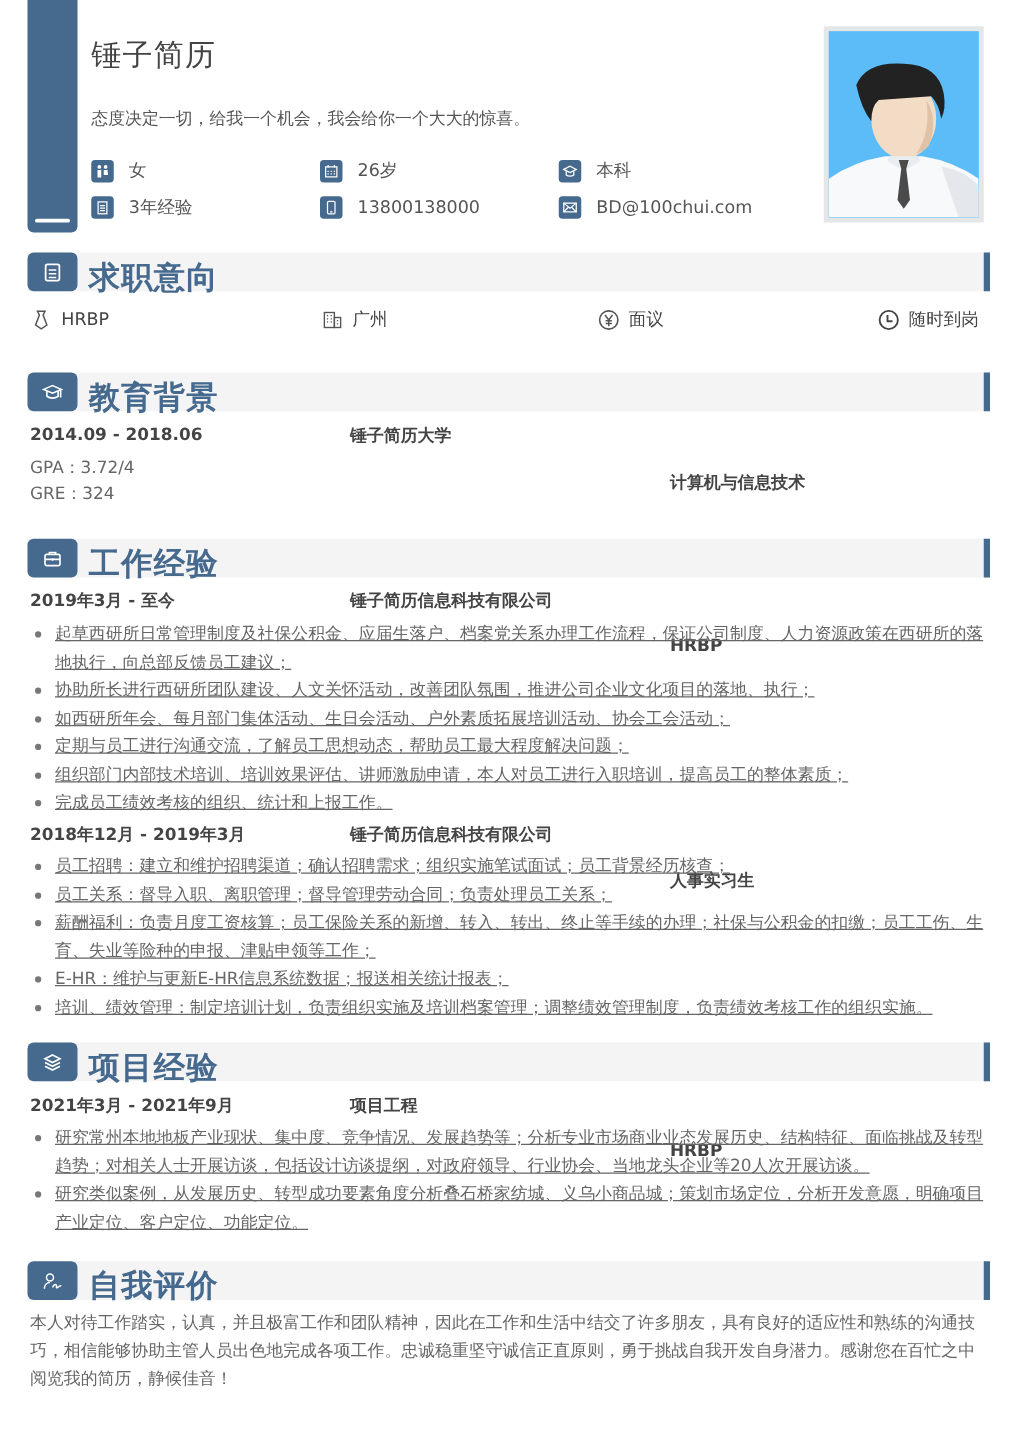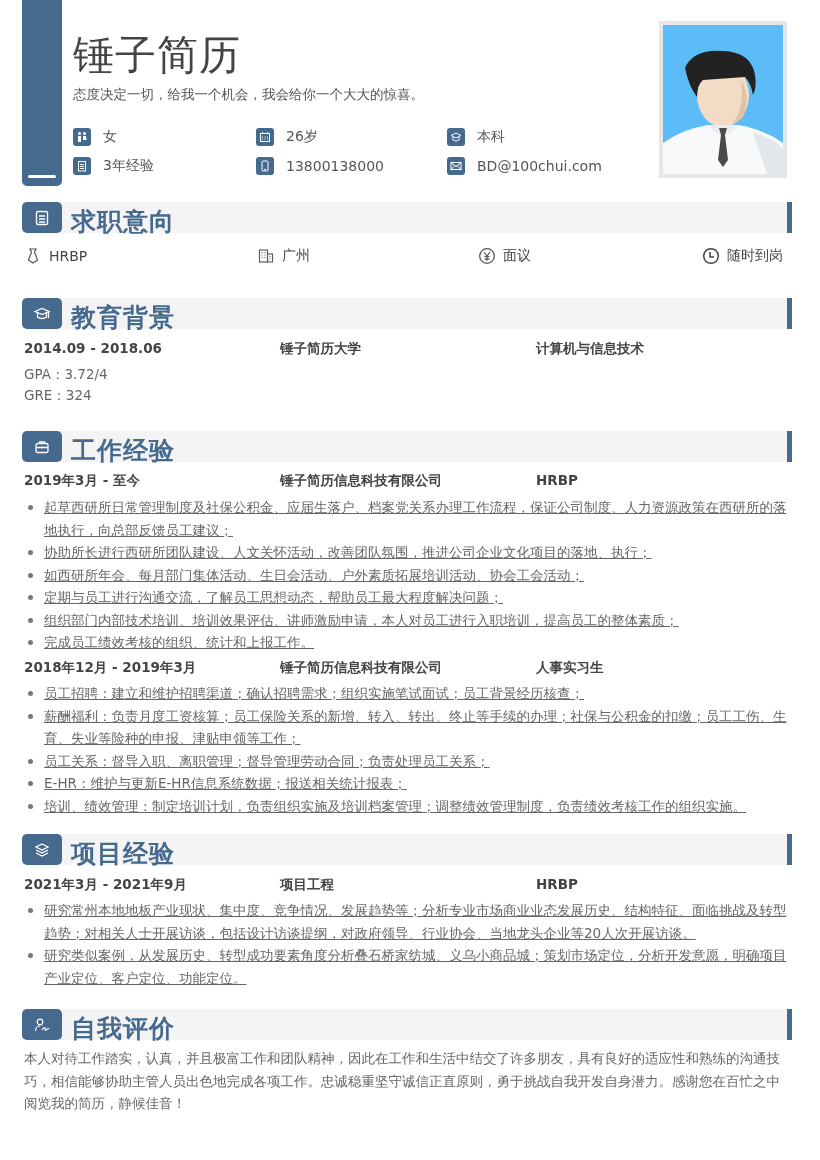--- a/index.html
+++ b/index.html
@@ -2,21 +2,21 @@
 <html><head>
 <meta charset="utf-8">
 <style>
   * { box-sizing: border-box; margin: 0; padding: 0; }
   html, body { width: 820px; height: 1160px; background: #ffffff; overflow: hidden; }
   body { font-family: "DejaVu Sans", "Liberation Sans", sans-serif; color: #555; position: relative; }
 
   .side-bar { position: absolute; left: 22px; top: 0; width: 40px; height: 186px; background: #46698e; border-radius: 0 0 5px 5px; }
   .side-bar .dash { position: absolute; left: 6px; bottom: 8px; width: 28px; height: 3px; background: #fff; border-radius: 2px; }
 
-  .name { position: absolute; left: 73px; top: 28px; font-size: 41px; color: #444; font-weight: normal; letter-spacing: 1px; }
+  .name { position: absolute; left: 73px; top: 28px; font-size: 24px; color: #444; font-weight: normal; letter-spacing: 1px; }
   .motto { position: absolute; left: 73px; top: 86px; font-size: 13.5px; color: #555; }
 
   .info { position: absolute; left: 73px; top: 122px; width: 560px; }
   .info-row { display: flex; height: 29px; align-items: center; }
   .info-cell { display: flex; align-items: center; font-size: 14px; color: #555; }
   .info-cell:nth-child(1) { width: 183px; }
   .info-cell:nth-child(2) { width: 191px; }
   .ibox { width: 18px; height: 18px; background: #46698e; border-radius: 3px; display: inline-flex; align-items: center; justify-content: center; margin-right: 12px; }
   .ibox svg { width: 12px; height: 12px; }
 
@@ -30,21 +30,21 @@
   .sec .title { position: absolute; left: 49px; top: 3px; font-size: 25px; font-weight: bold; color: #46698e; letter-spacing: 1px; }
 
   .intent { position: absolute; left: 24px; top: 247px; width: 766px; height: 20px; font-size: 14px; color: #444; }
   .intent-item { position: absolute; top: 0; display: flex; align-items: center; }
   .intent-item svg { width: 18px; height: 18px; margin-right: 7px; }
 
   .row3 { position: absolute; left: 24px; width: 766px; font-size: 13.5px; font-weight: bold; color: #444; height: 20px; }
   .row3 span { position: absolute; top: 0; }
   .row3 .c1 { left: 0; }
   .row3 .c2 { left: 256px; }
-  .row3 .c3 { left: 512px; }
+  .row3 .c3 { left: 512px; margin-top: 37px; }
 
   .plain { position: absolute; left: 24px; font-size: 13.5px; color: #666; line-height: 22px; }
 
   ul.bul { position: absolute; left: 24px; width: 766px; list-style: none; font-size: 13.5px; color: #666; line-height: 22.5px; }
   ul.bul li { position: relative; padding-left: 20px; text-decoration: underline; }
   ul.bul li::before { content: ""; position: absolute; left: 4px; top: 9px; width: 5px; height: 5px; background: #777; border-radius: 50%; }
 
   .para { position: absolute; left: 24px; top: 1047px; width: 766px; font-size: 13.5px; color: #666; line-height: 22.5px; }
 </style>
 </head>
@@ -220,22 +220,22 @@
   <li>完成员工绩效考核的组织、统计和上报工作。</li>
 </ul>
 
 <div class="row3" style="top:659px;">
   <span class="c1">2018年12月 - 2019年3月</span>
   <span class="c2">锤子简历信息科技有限公司</span>
   <span class="c3">人事实习生</span>
 </div>
 <ul class="bul" style="top:682px;">
   <li>员工招聘：建立和维护招聘渠道；确认招聘需求；组织实施笔试面试；员工背景经历核查；</li>
+  <li>员工关系：督导入职、离职管理；督导管理劳动合同；负责处理员工关系；</li>
   <li>薪酬福利：负责月度工资核算；员工保险关系的新增、转入、转出、终止等手续的办理；社保与公积金的扣缴；员工工伤、生育、失业等险种的申报、津贴申领等工作；</li>
-  <li>员工关系：督导入职、离职管理；督导管理劳动合同；负责处理员工关系；</li>
   <li>E-HR：维护与更新E-HR信息系统数据；报送相关统计报表；</li>
   <li>培训、绩效管理：制定培训计划，负责组织实施及培训档案管理；调整绩效管理制度，负责绩效考核工作的组织实施。</li>
 </ul>
 
 <div class="sec" style="top:834px;">
   <div class="ic">
       <svg viewBox="0 0 18 18">
         <path d="M9 3l6 3-6 3-6-3z" fill="none" stroke="#fff" stroke-width="1.3"></path>
         <path d="M3 9l6 3 6-3M3 12l6 3 6-3" fill="none" stroke="#fff" stroke-width="1.3"></path>
       </svg>

